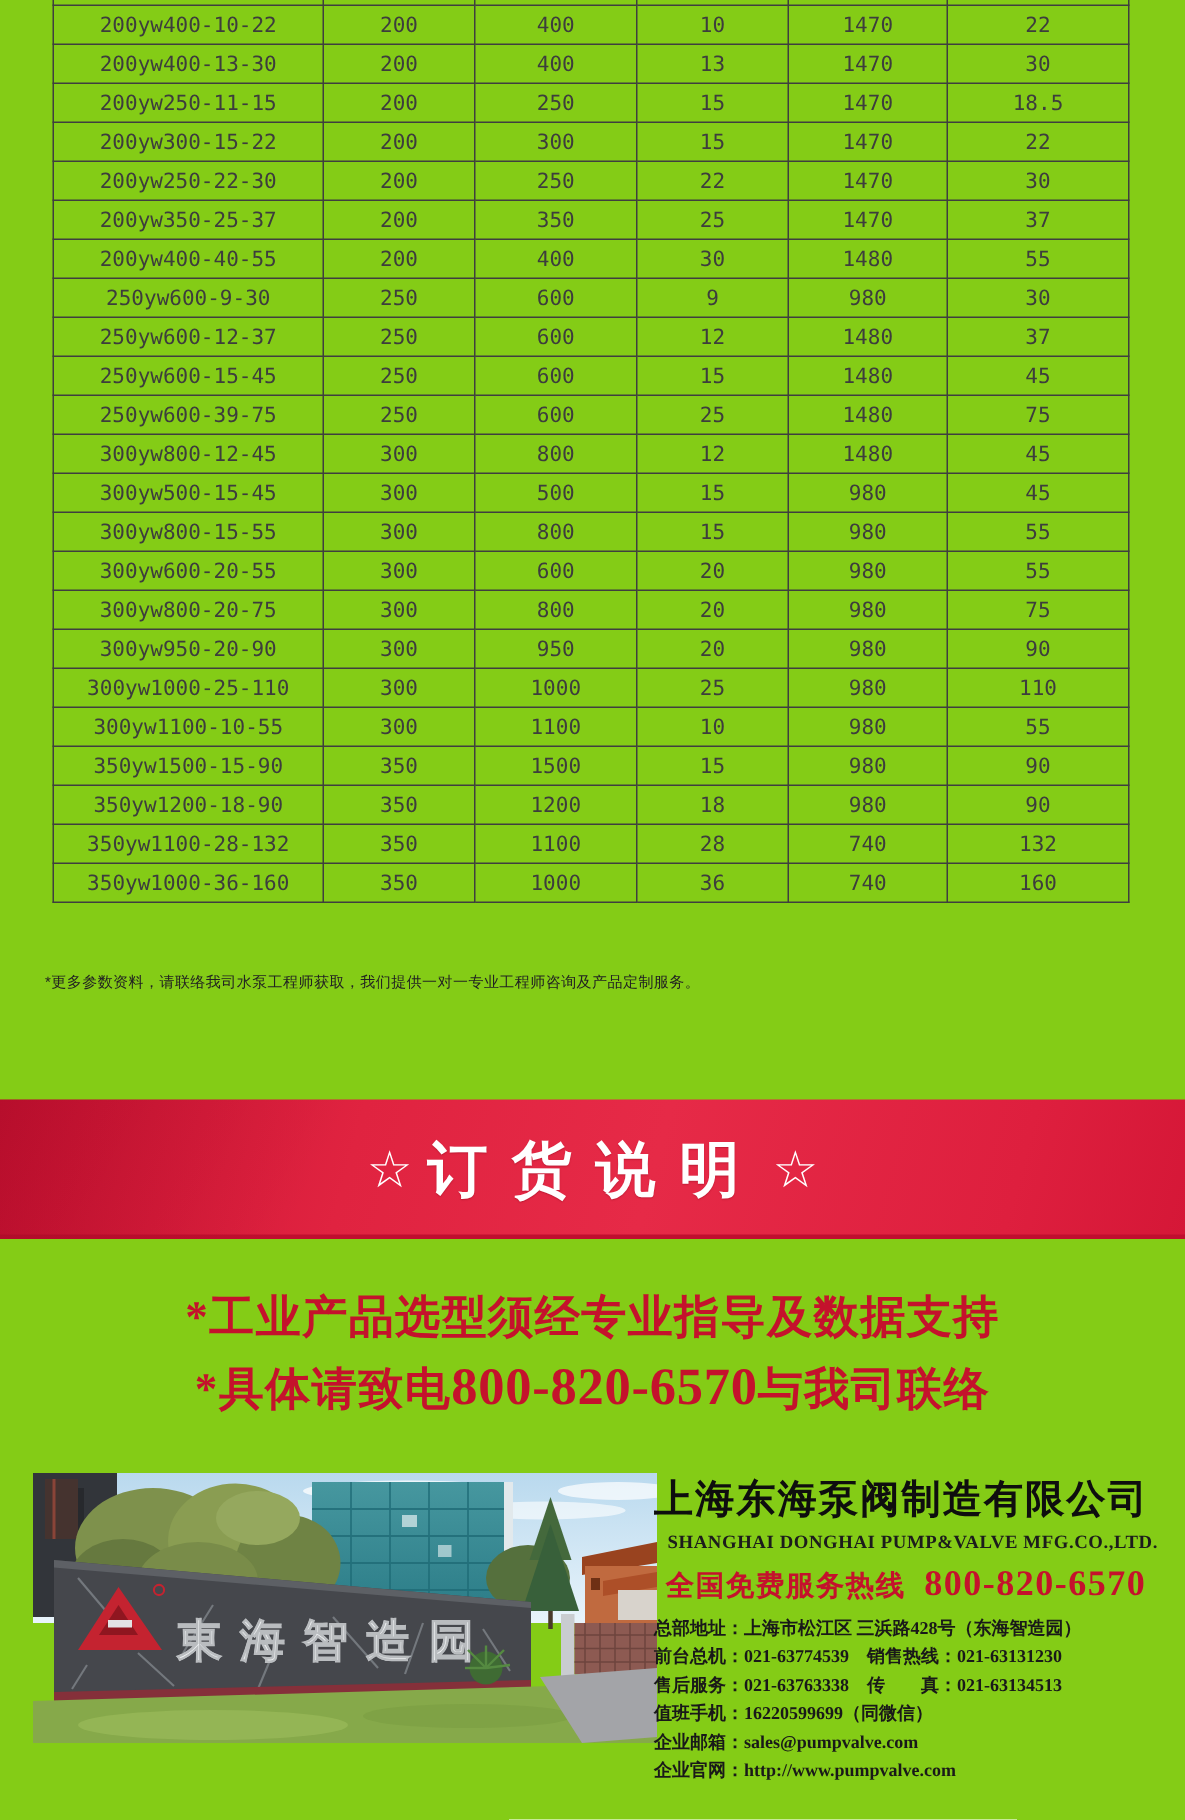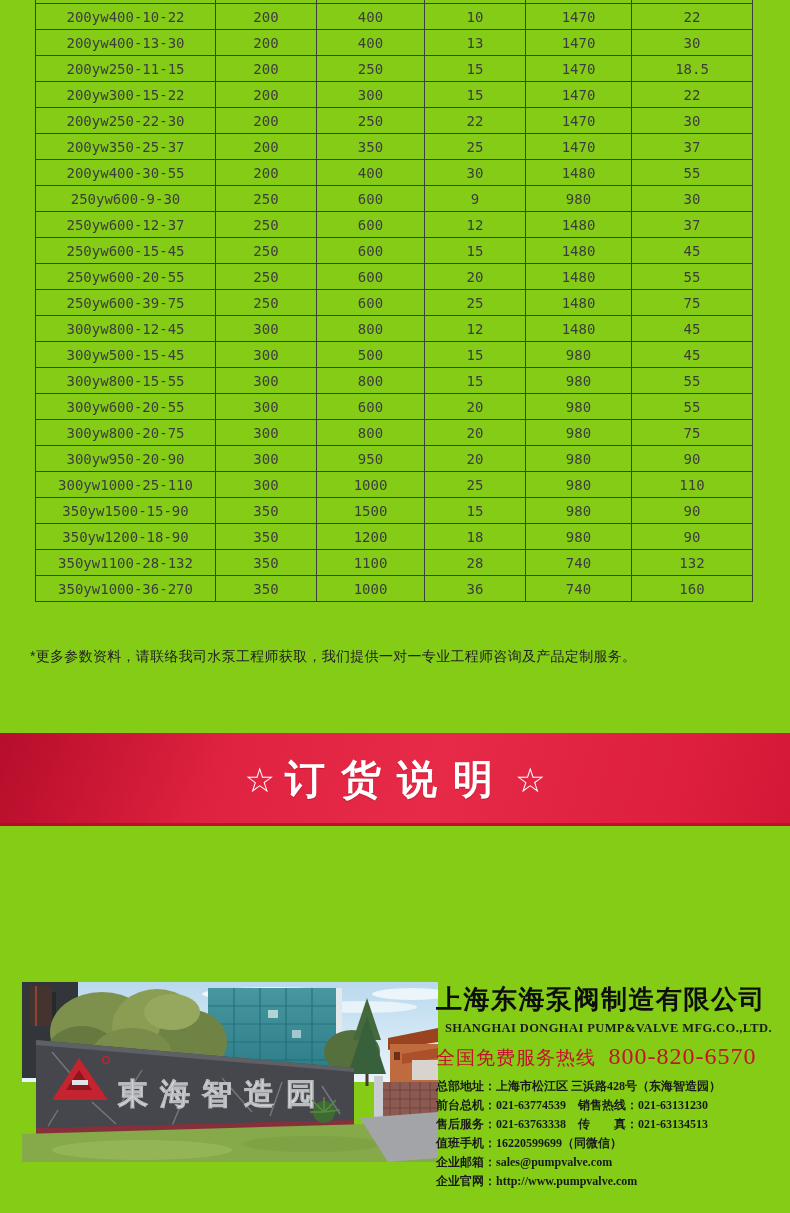--- a/index.html
+++ b/index.html
@@ -11,21 +11,21 @@
   table.spec{border-collapse:collapse;width:717px;table-layout:fixed;}
   table.spec td{border:1px solid #3f3f3f;height:25px;text-align:center;vertical-align:middle;
         font-family:"DejaVu Sans Mono",monospace;font-size:14px;color:#3d3d3d;
         padding:0;overflow:hidden;white-space:nowrap;}
   table.spec tr.sliver td{height:3px;border-top:none;}
   table.spec col.c1{width:180px;} table.spec col.c2{width:101px;}
   table.spec col.c3{width:108px;} table.spec col.c4{width:101px;}
   table.spec col.c5{width:106px;} table.spec col.c6{width:121px;}
 
   
-  .note{position:absolute;left:30px;top:648px;width:700px;font-size:14px;color:#222;
+  .note{position:absolute;left:30px;top:648px;width:700px;font-size:10px;color:#222;
         letter-spacing:0.3px;}
 
   
   .banner{position:absolute;left:0;top:733px;width:790px;height:93px;
         background:linear-gradient(105deg,#cb1132 0%,#e02340 30%,#e62a47 55%,#de1f3e 85%,#d51737 100%);
         display:flex;align-items:center;justify-content:center;}
   .banner::after{content:"";position:absolute;inset:0;
         background:linear-gradient(115deg,rgba(90,0,16,.18),rgba(90,0,16,0) 28%);}
   .banner::before{content:"";position:absolute;left:0;right:0;bottom:0;height:3px;background:#c00e2f;}
   .banner-title{display:flex;align-items:center;color:#fff;z-index:1;}
@@ -38,21 +38,21 @@
         color:#c4122c;font-family:"Liberation Serif",serif;font-weight:900;}
   .notice-line{font-size:30px;line-height:46px;letter-spacing:1px;}
   .notice-line .num{font-size:35px;letter-spacing:0.5px;}
 
   
   .photo{position:absolute;left:22px;top:982px;width:416px;height:180px;display:block;}
   .company{position:absolute;left:436px;top:982px;width:336px;}
   .cname{font-size:26px;font-weight:900;color:#0e0e0e;letter-spacing:1.5px;white-space:nowrap;}
   .ename{font-family:"Liberation Serif",serif;font-size:12.5px;font-weight:700;color:#1c1c1c;
         letter-spacing:0.4px;margin-top:4px;white-space:nowrap;text-align:right;}
-  .hotline{margin-top:7px;color:#c4122c;font-weight:400;white-space:nowrap;}
+  .hotline{margin-top:7px;color:#c4122c;font-weight:700;white-space:nowrap;text-align:center;}
   .hotline .hlabel{font-size:19px;letter-spacing:1px;}
   .hotline .hnum{font-family:"Liberation Serif",serif;font-size:24px;margin-left:8px;letter-spacing:1px;}
   .contacts{margin-top:6px;font-family:"Liberation Serif",serif;font-weight:700;
         font-size:12px;color:#191919;}
   .contact-line{line-height:19px;white-space:nowrap;}
 </style>
 </head>
 <body>
 
 <div class="page">
@@ -118,21 +118,21 @@
           </tr>
           <tr>
             <td>200yw350-25-37</td>
             <td>200</td>
             <td>350</td>
             <td>25</td>
             <td>1470</td>
             <td>37</td>
           </tr>
           <tr>
-            <td>200yw400-30-55</td>
+            <td>200yw400-40-55</td>
             <td>200</td>
             <td>400</td>
             <td>30</td>
             <td>1480</td>
             <td>55</td>
           </tr>
           <tr>
             <td>250yw600-9-30</td>
             <td>250</td>
             <td>600</td>
@@ -150,28 +150,20 @@
           </tr>
           <tr>
             <td>250yw600-15-45</td>
             <td>250</td>
             <td>600</td>
             <td>15</td>
             <td>1480</td>
             <td>45</td>
           </tr>
           <tr>
-            <td>250yw600-20-55</td>
-            <td>250</td>
-            <td>600</td>
-            <td>20</td>
-            <td>1480</td>
-            <td>55</td>
-          </tr>
-          <tr>
             <td>250yw600-39-75</td>
             <td>250</td>
             <td>600</td>
             <td>25</td>
             <td>1480</td>
             <td>75</td>
           </tr>
           <tr>
             <td>300yw800-12-45</td>
             <td>300</td>
@@ -220,20 +212,28 @@
             <td>980</td>
             <td>90</td>
           </tr>
           <tr>
             <td>300yw1000-25-110</td>
             <td>300</td>
             <td>1000</td>
             <td>25</td>
             <td>980</td>
             <td>110</td>
+          </tr>
+          <tr>
+            <td>300yw1100-10-55</td>
+            <td>300</td>
+            <td>1100</td>
+            <td>10</td>
+            <td>980</td>
+            <td>55</td>
           </tr>
           <tr>
             <td>350yw1500-15-90</td>
             <td>350</td>
             <td>1500</td>
             <td>15</td>
             <td>980</td>
             <td>90</td>
           </tr>
           <tr>
@@ -246,41 +246,45 @@
           </tr>
           <tr>
             <td>350yw1100-28-132</td>
             <td>350</td>
             <td>1100</td>
             <td>28</td>
             <td>740</td>
             <td>132</td>
           </tr>
           <tr>
-            <td>350yw1000-36-270</td>
+            <td>350yw1000-36-160</td>
             <td>350</td>
             <td>1000</td>
             <td>36</td>
             <td>740</td>
             <td>160</td>
           </tr>
         </tbody>
     </table>
   </div>
 
   <div class="note">*更多参数资料，请联络我司水泵工程师获取，我们提供一对一专业工程师咨询及产品定制服务。</div>
 
   <div class="banner">
     <div class="banner-title">
       <span class="star">☆</span>
       <span class="banner-text">订货说明</span>
       <span class="star">☆</span>
     </div>
   </div>
 
+  <div class="notices">
+    <div class="notice-line">*工业产品选型须经专业指导及数据支持</div>
+    <div class="notice-line"><span>*具体请致电</span><span class="num">800-820-6570</span><span>与我司联络</span></div>
+  </div>
 
   <svg class="photo" viewBox="0 0 416 180" xmlns="http://www.w3.org/2000/svg" preserveAspectRatio="none">
     <defs>
       <linearGradient id="sky" x1="0" y1="0" x2="0" y2="1">
         <stop offset="0" stop-color="#b9d9ee"></stop>
           <stop offset="1" stop-color="#e9f4fb"></stop>
       </linearGradient>
       <linearGradient id="glass" x1="0" y1="0" x2="0" y2="1">
         <stop offset="0" stop-color="#46979f"></stop>
           <stop offset="1" stop-color="#2c7d88"></stop>

